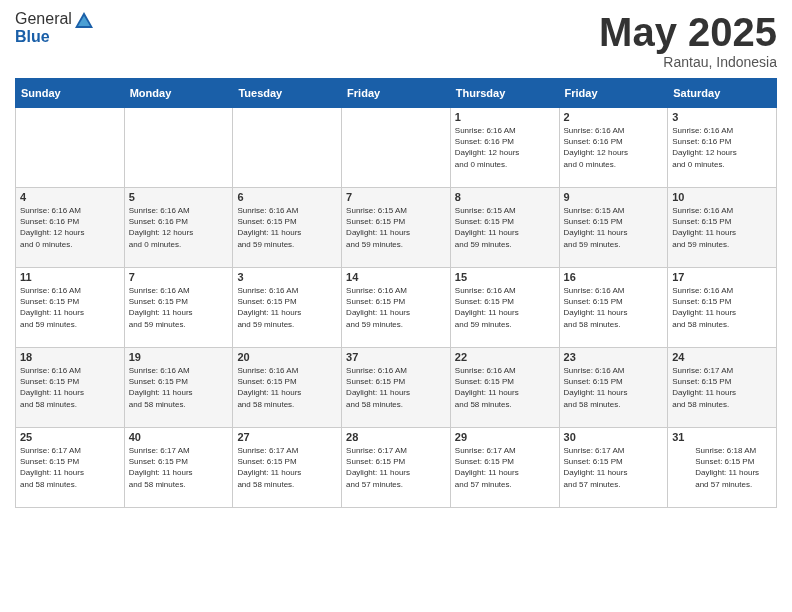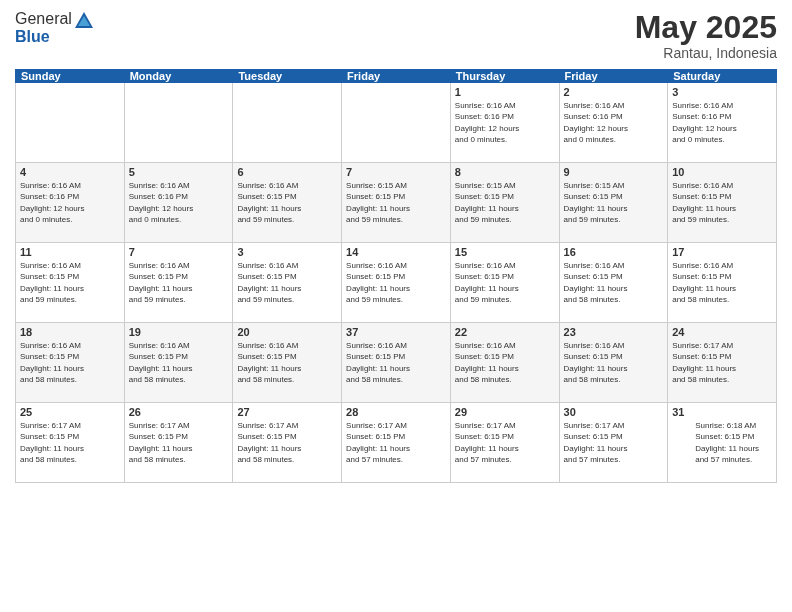--- a/index.html
+++ b/index.html
@@ -24,40 +24,40 @@
     .logo {
       display: flex;
       align-items: center;
     }
     .logo-general { color: #333; }
     .logo-blue { color: #1a5fa8; }
     .title-block {
       text-align: right;
     }
     .main-title {
-      font-size: 32px;
+      font-size: 40px;
       font-weight: bold;
       color: #333;
       line-height: 1.1;
     }
     .subtitle {
       font-size: 14px;
       color: #555;
     }
     .calendar {
       width: 100%;
       border-collapse: collapse;
       table-layout: fixed;
     }
     .calendar th {
       background: #1a5fa8;
       color: #fff;
       font-size: 11px;
       font-weight: bold;
-      padding: 0 5px;
+      padding: 8px 5px;
       text-align: left;
       border: 1px solid #1a5fa8;
     }
     .calendar td {
       border: 1px solid #ccc;
       vertical-align: top;
       padding: 3px 4px;
       font-size: 8.5px;
       color: #333;
       height: 80px;
@@ -299,21 +299,21 @@
         </tr>
         <tr>
           <td>
             <span class="day-num">25</span>
             <div class="day-info" style="white-space: pre-line;">Sunrise: 6:17 AM
 Sunset: 6:15 PM
 Daylight: 11 hours
 and 58 minutes.</div>
           </td>
           <td>
-            <span class="day-num">26</span>
+            <span class="day-num">40</span>
             <div class="day-info" style="white-space: pre-line;">Sunrise: 6:17 AM
 Sunset: 6:15 PM
 Daylight: 11 hours
 and 58 minutes.</div>
           </td>
           <td>
             <span class="day-num">27</span>
             <div class="day-info" style="white-space: pre-line;">Sunrise: 6:17 AM
 Sunset: 6:15 PM
 Daylight: 11 hours

